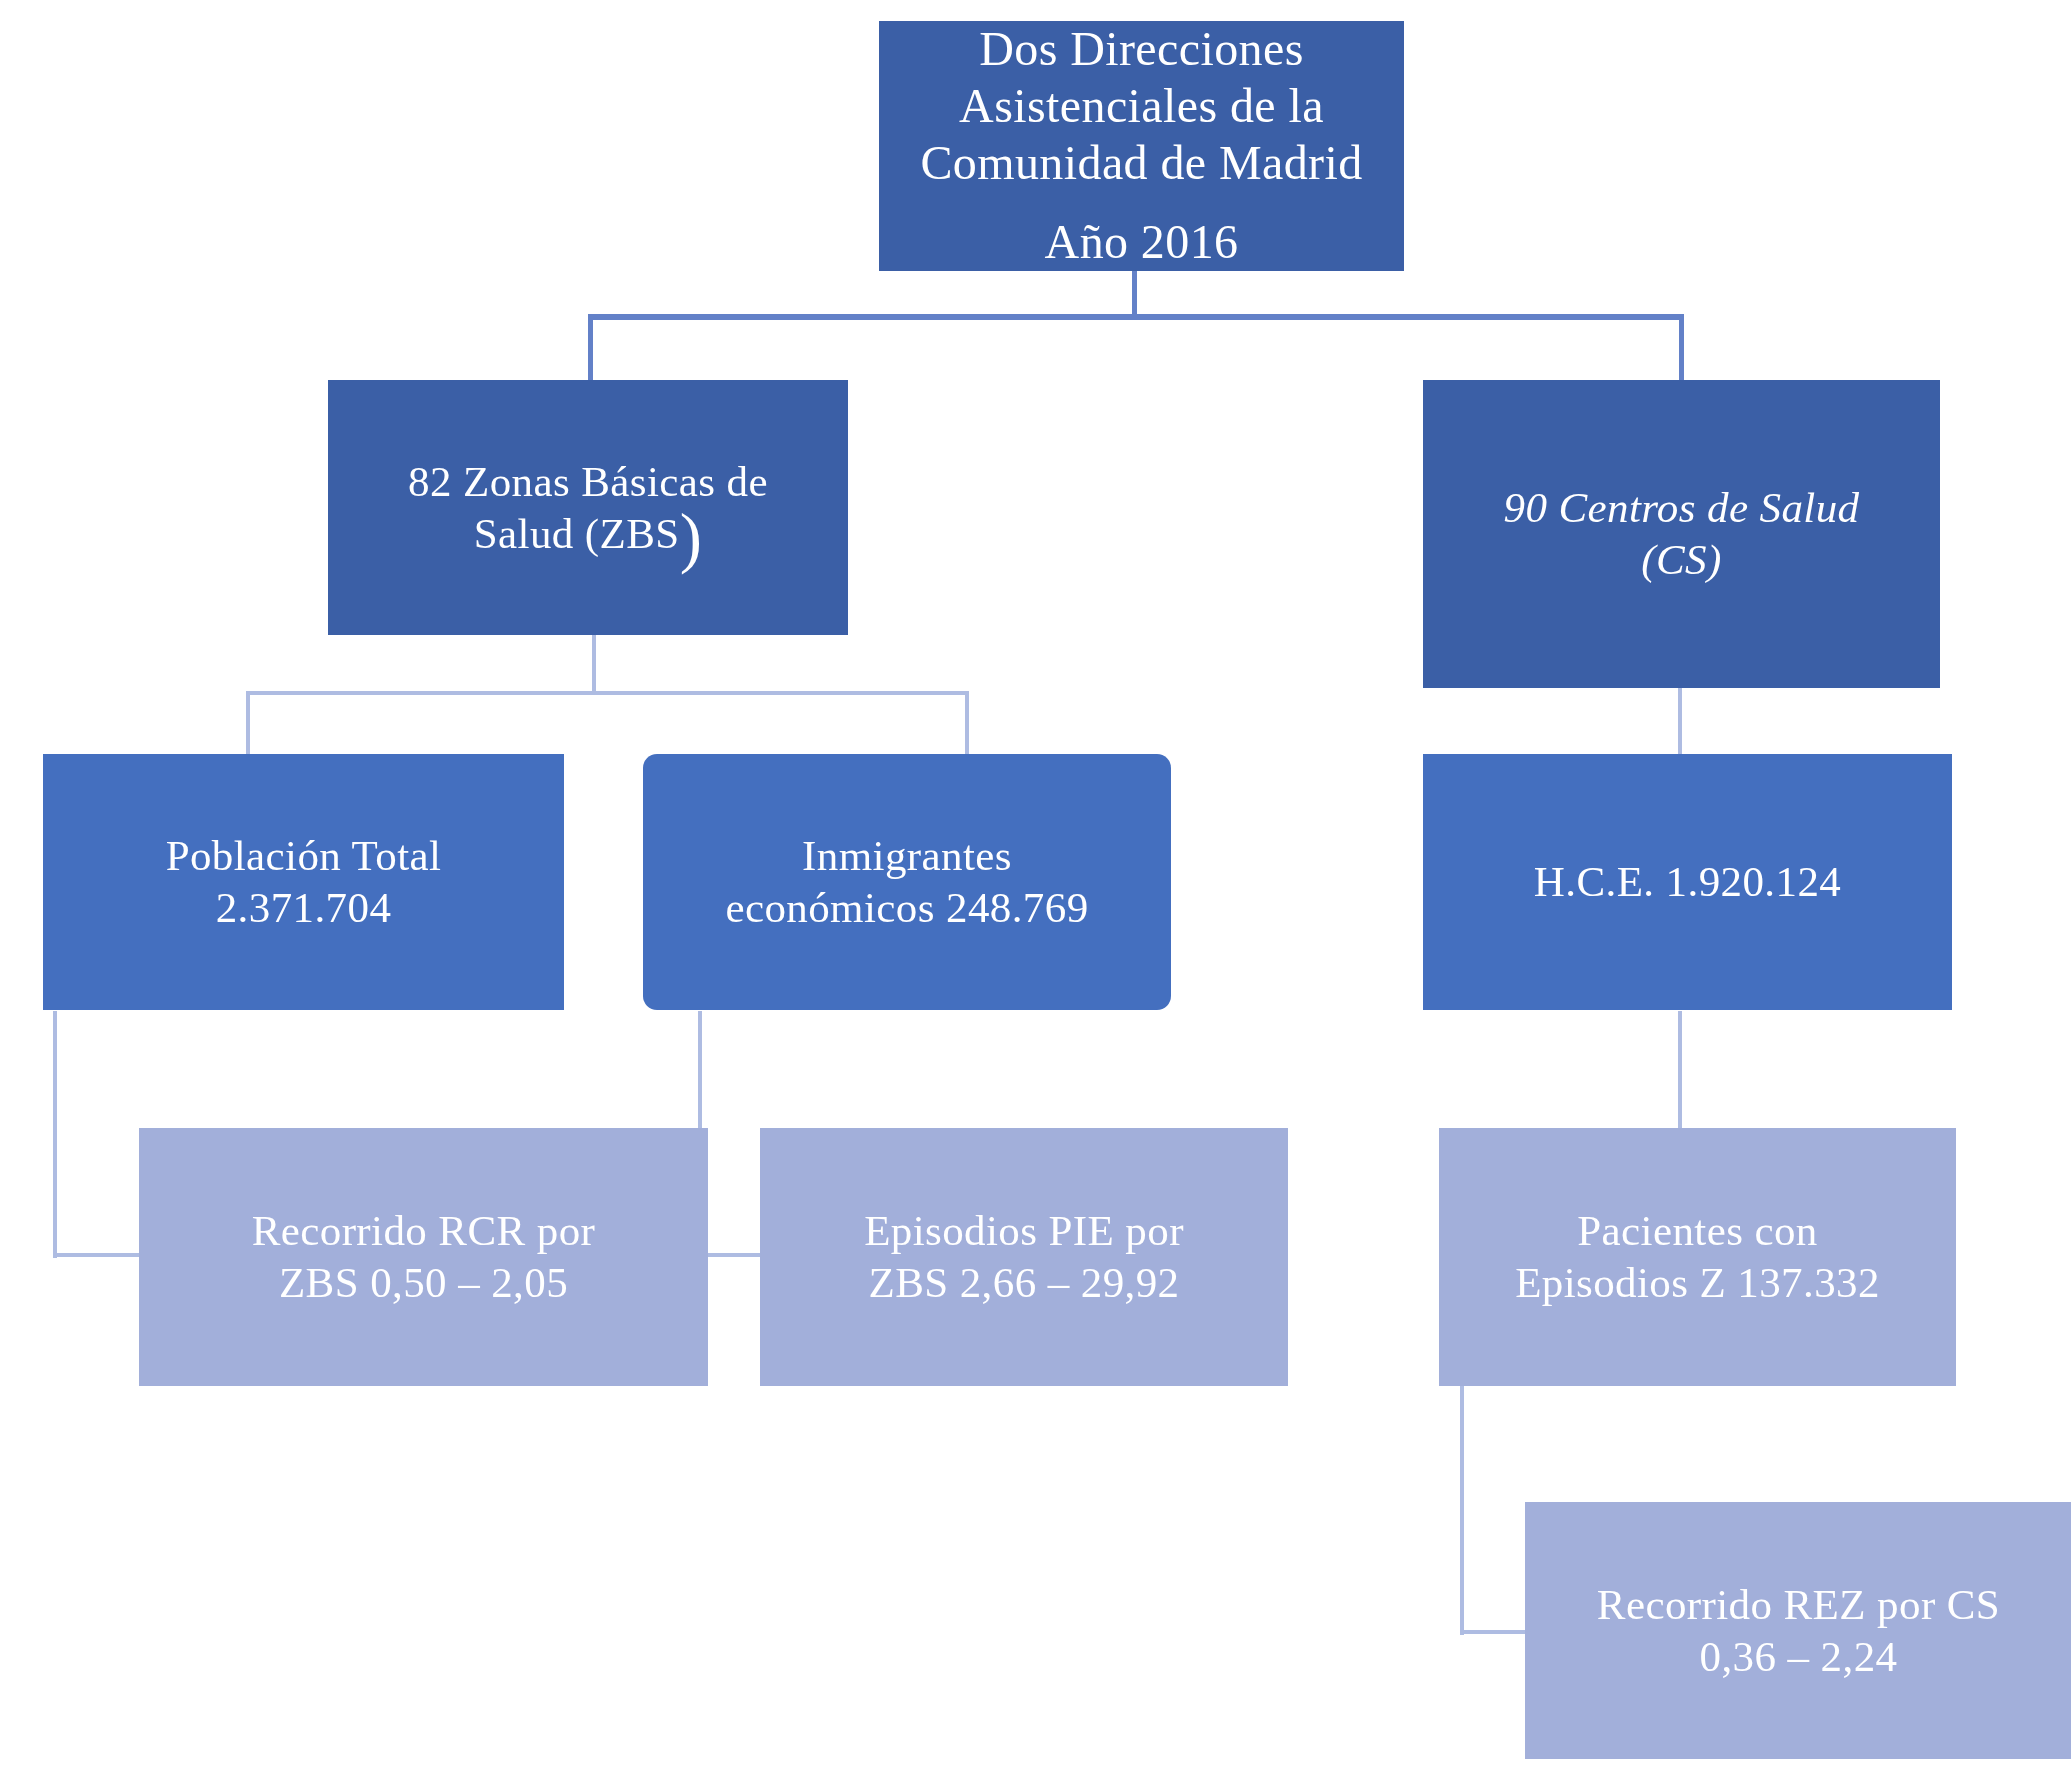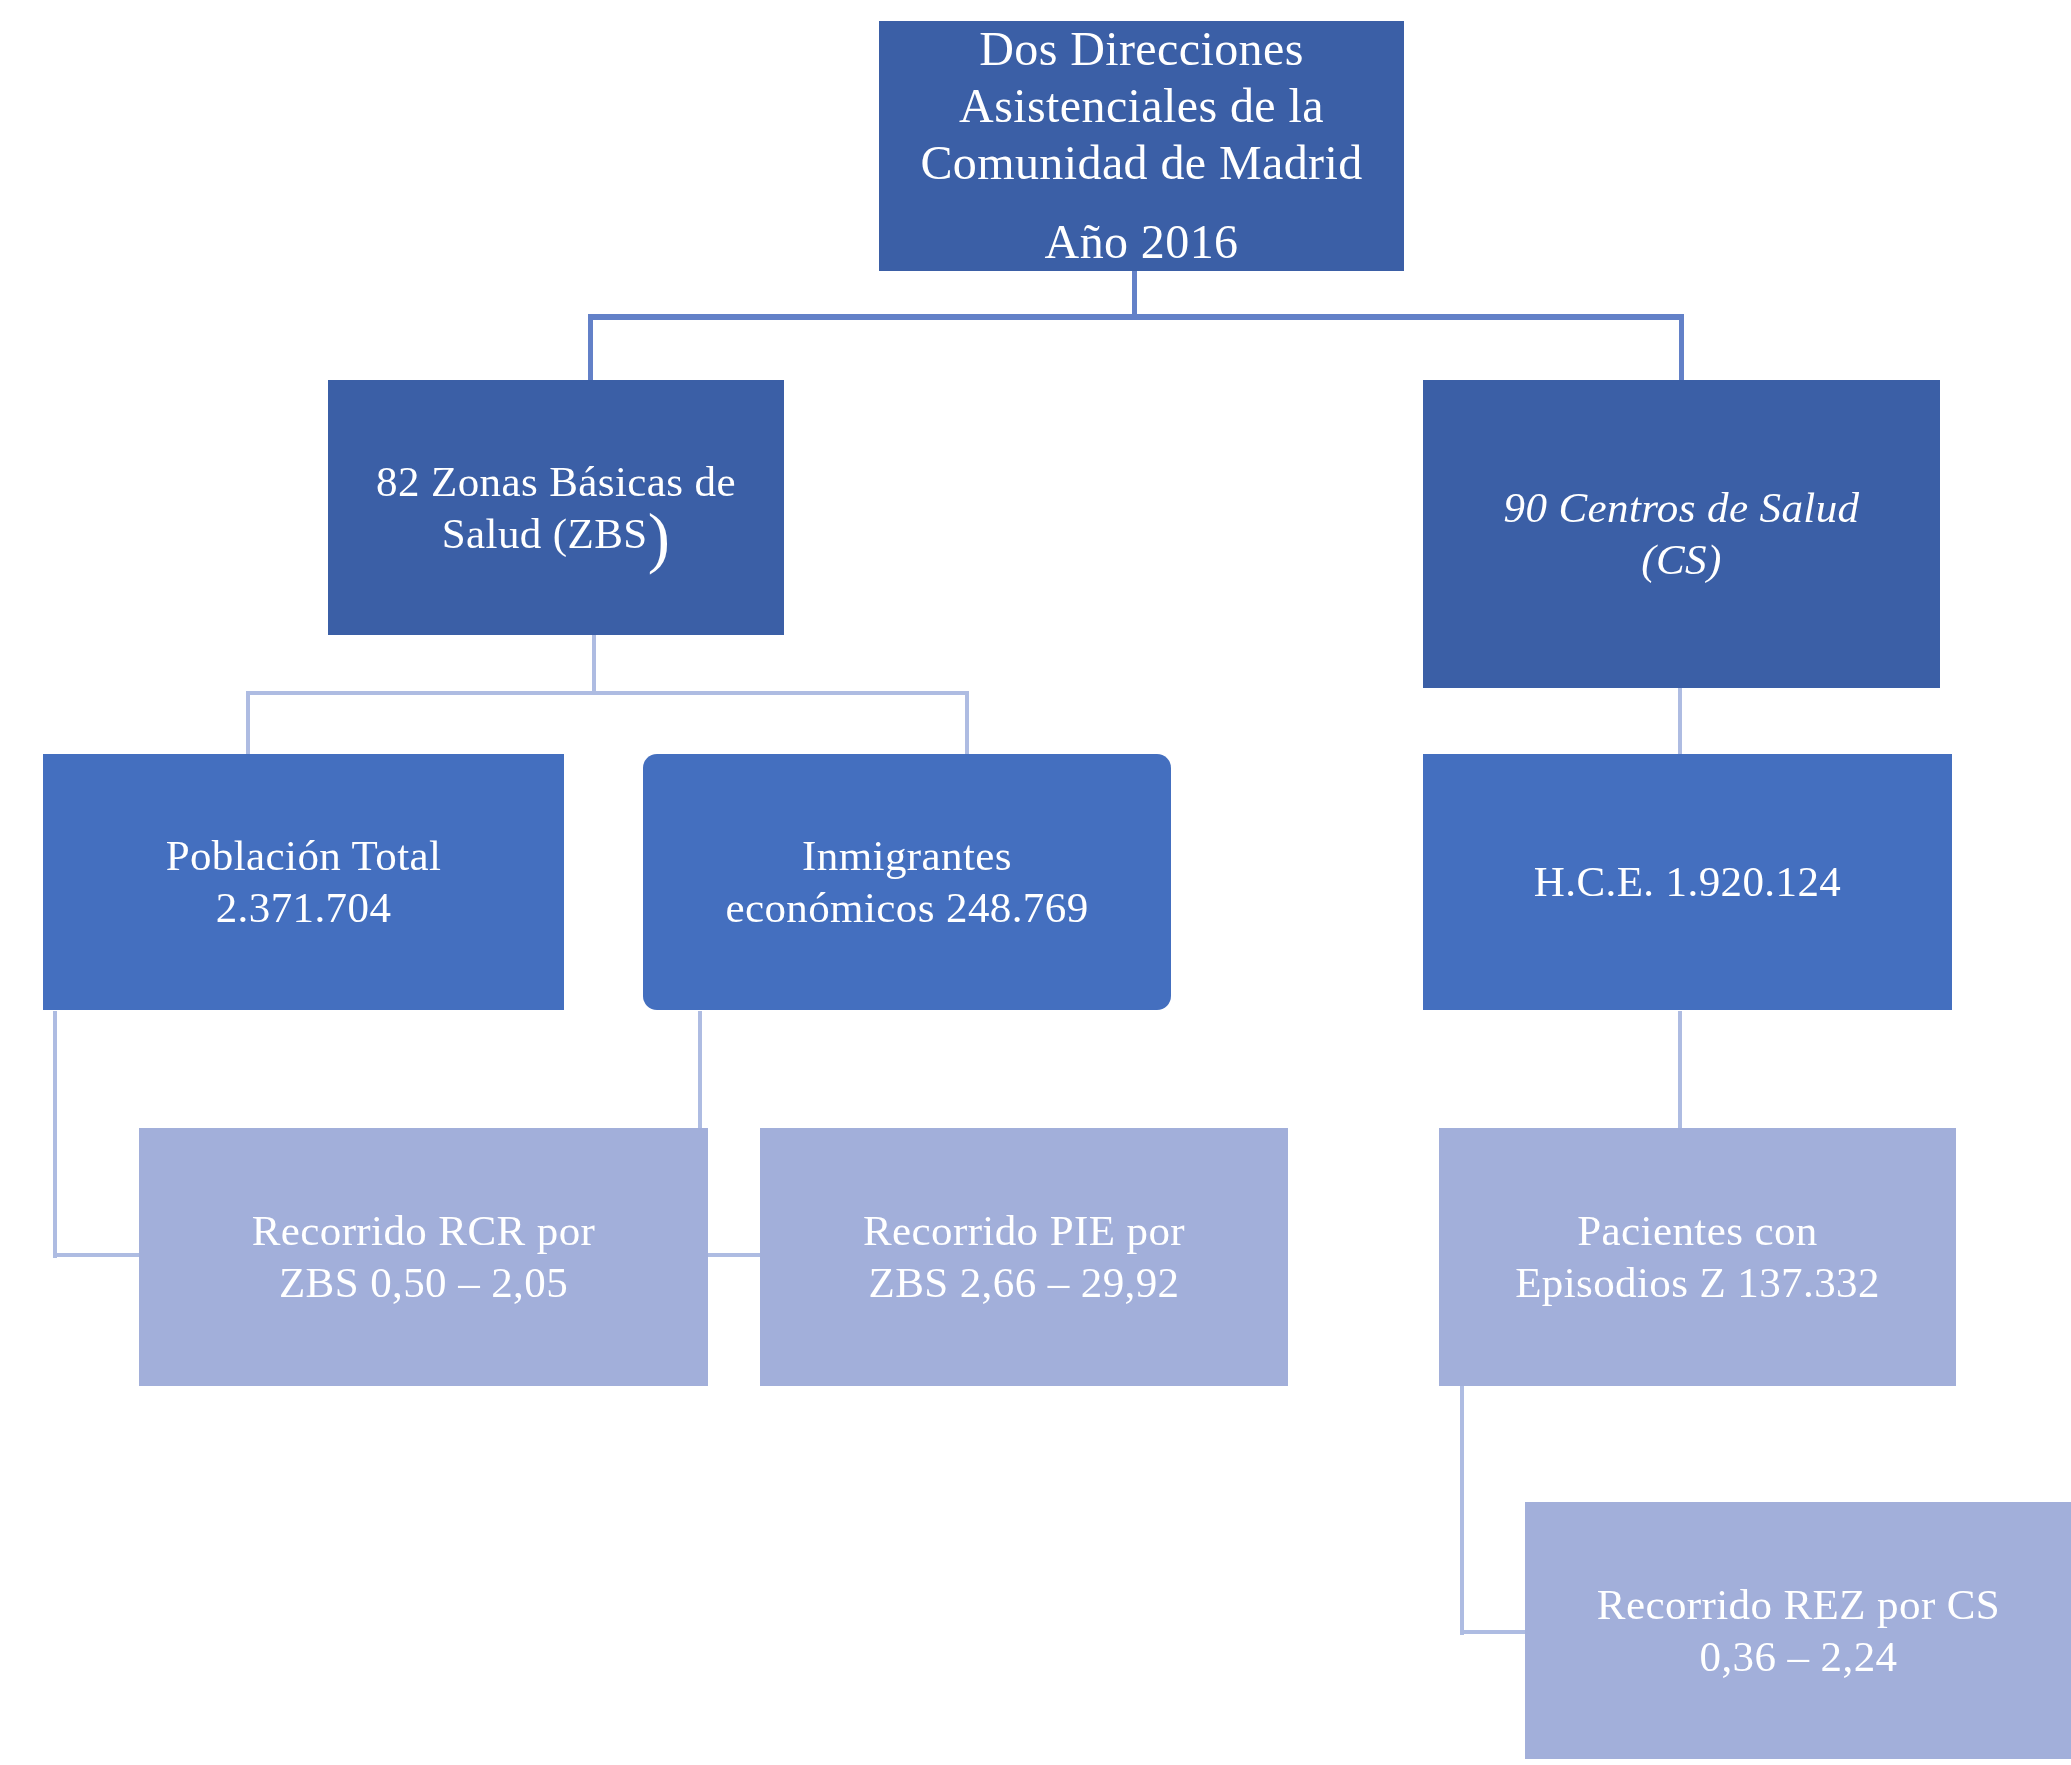--- a/index.html
+++ b/index.html
@@ -76,21 +76,21 @@
 
   <div class="node dark root" style="left:879px; top:21px; width:525px; height:250px;">
     <div>
         <div>Dos Direcciones</div>
         <div>Asistenciales de la</div>
         <div>Comunidad de Madrid</div>
       </div>
     <div class="year">Año 2016</div>
   </div>
 
-  <div class="node dark" style="left:328px; top:380px; width:456px; height:255px;align-items:center;">
+  <div class="node dark" style="left:328px; top:380px; width:520px; height:255px;align-items:center;">
     <div>82 Zonas Básicas de</div>
     <div>
       <span>Salud (ZBS</span><span class="bigparen">)</span>
     </div>
   </div>
 
   <div class="node dark" style="left:1423px; top:380px; width:517px; height:308px;font-style:italic;">
     <div>
         <div>90 Centros de Salud</div>
         <div>(CS)</div>
@@ -119,21 +119,21 @@
 
   <div class="node light" style="left:139px; top:1128px; width:569px; height:258px;">
     <div>
         <div>Recorrido RCR por</div>
         <div>ZBS 0,50 – 2,05</div>
       </div>
   </div>
 
   <div class="node light" style="left:760px; top:1128px; width:528px; height:258px;">
     <div>
-        <div>Recorrido PIE por</div>
+        <div>Episodios PIE por</div>
         <div>ZBS 2,66 – 29,92</div>
       </div>
   </div>
 
   <div class="node light" style="left:1423px; top:1128px; width:517px; height:258px;margin-left:16px;">
     <div>
         <div>Pacientes con</div>
         <div>Episodios Z 137.332</div>
       </div>
   </div>

